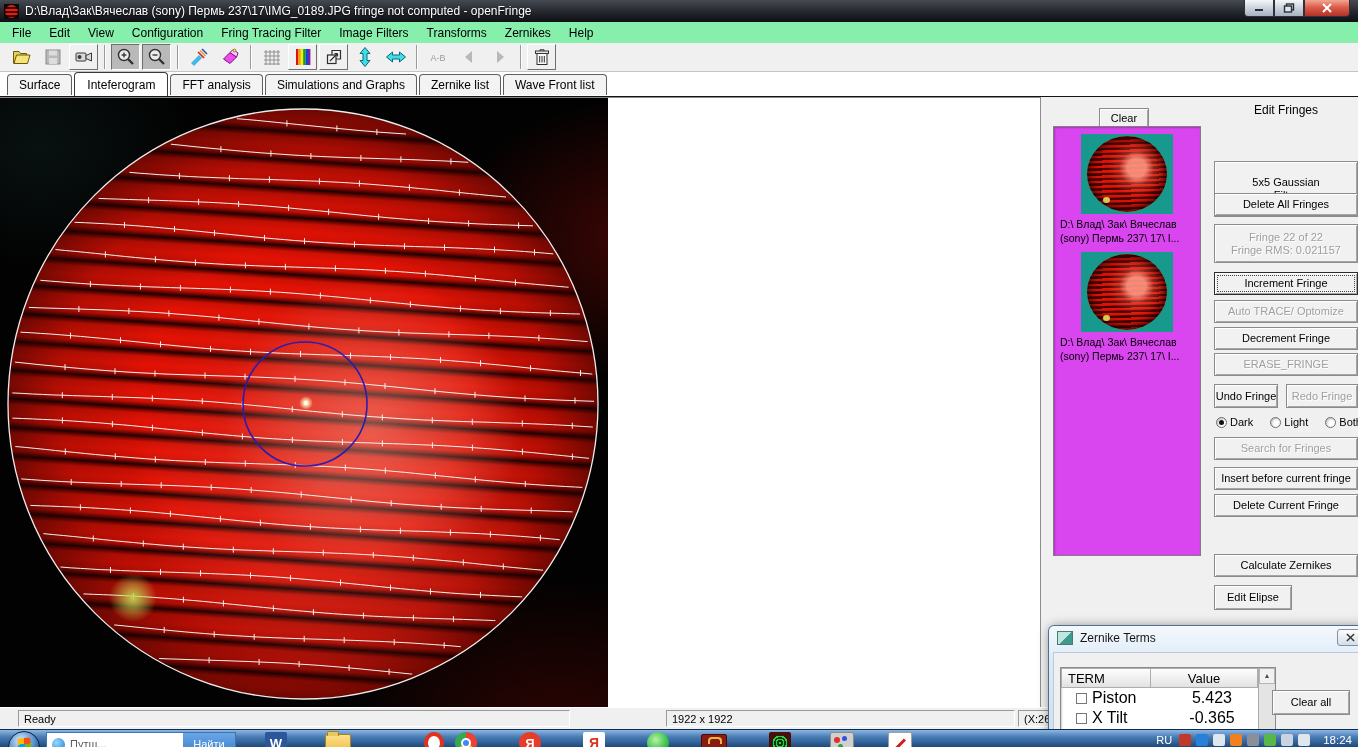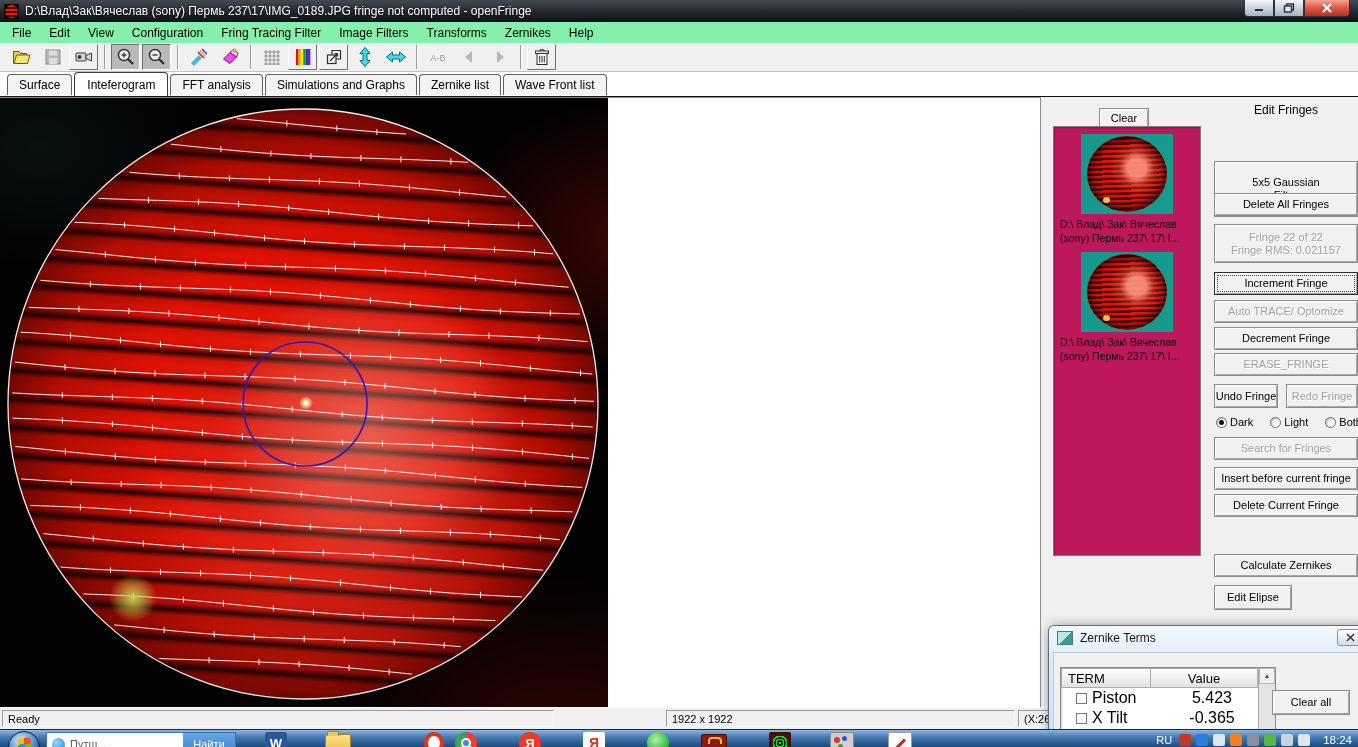--- a/index.html
+++ b/index.html
@@ -55,21 +55,21 @@
   
   .rightpanel{position:absolute;left:1040px;top:0;width:318px;height:610px;background:#f0f0f0;
     border-left:1px solid #8d8d8d;box-sizing:border-box;}
   .panel-title{position:absolute;left:173px;top:6px;width:144px;text-align:center;font-size:12px;color:#000;}
   .pbtn{position:absolute;display:flex;align-items:center;justify-content:center;text-align:center;font-size:11px;
     background:#f1f1f1;border:1px solid #8b8b8b;box-shadow:inset 1px 1px 0 #fff, inset -1px -1px 0 #a6a6a6;
     white-space:pre-line;line-height:13px;box-sizing:border-box;color:#000;cursor:default;}
   .pbtn.disabled{color:#9f9f9f;text-shadow:1px 1px 0 #fff;}
   .pbtn.focused{border:1px solid #2c2c2c;outline:1px dotted #444;outline-offset:-4px;}
   .clear-btn{left:58px;top:11px;width:50px;height:21px;}
-  .listbox{position:absolute;left:12px;top:29px;width:148px;height:430px;background:#be185d;border:1px solid #7f7f7f;
+  .listbox{position:absolute;left:12px;top:29px;width:148px;height:430px;background:#d946ef;border:1px solid #7f7f7f;
     box-shadow:inset 1px 1px 2px rgba(0,0,0,0.25);overflow:hidden;padding-top:7px;box-sizing:border-box;}
   .thumb-item{margin-bottom:7px;}
   .thumb-img{width:92px;height:80px;background:#18998e;margin:0 auto;position:relative;overflow:hidden;}
   .thumb-disk{position:absolute;left:6px;top:2px;width:80px;height:76px;border-radius:50%;
     background:
       radial-gradient(circle at 62% 42%, rgba(255,150,130,0.9) 0 14%, rgba(255,110,90,0.35) 26%, rgba(255,80,60,0) 45%),
       repeating-linear-gradient(178deg,#df1206 0 2px,#480300 3px 5px);
     box-shadow:inset 0 0 9px 3px rgba(25,0,0,0.78);}
   .thumb-dot{position:absolute;left:22px;bottom:11px;width:7px;height:6px;border-radius:50%;background:#d6ca52;}
   .thumb-cap{font-size:10.5px;line-height:14px;margin:3px 6px 0;color:#000;}
@@ -78,21 +78,21 @@
   .radio-item{display:flex;align-items:center;gap:3px;}
   .radio{width:11px;height:11px;border-radius:50%;background:#fff;border:1px solid #6d6d6d;
     box-shadow:inset 1px 1px 2px #b9b9b9;position:relative;box-sizing:border-box;}
   .radio.checked::after{content:"";position:absolute;left:2px;top:2px;width:5px;height:5px;border-radius:50%;background:#111;}
 
   
   .statusbar{position:absolute;left:0;top:707px;width:1358px;height:22px;background:#f0f0f0;font-size:11px;
     border-top:1px solid #fff;z-index:1;}
   .sb{position:absolute;top:2px;height:17px;line-height:16px;padding-left:5px;border:1px solid;
     border-color:#9b9b9b #ffffff #ffffff #9b9b9b;background:#f0f0f0;box-sizing:border-box;color:#000;overflow:hidden;}
-  .sb1{left:2px;width:552px;}
+  .sb1{left:18px;width:552px;}
   .sb2{left:666px;width:349px;}
   .sb3{left:1018px;width:338px;}
 
   
   .zwin{position:absolute;left:1048px;top:625px;width:318px;height:125px;z-index:5;
     border:1px solid #52708e;border-bottom:none;border-radius:6px 6px 0 0;
     background:linear-gradient(#f4f9fd,#dcе9f6 30%,#cddeef);
     background:linear-gradient(#f4f9fd,#dce9f6 30%,#cddeef);
     box-shadow:2px 2px 12px rgba(0,0,0,0.5);}
   .ztitle{height:24px;display:flex;align-items:center;padding-left:8px;font-size:12px;color:#161616;position:relative;}

